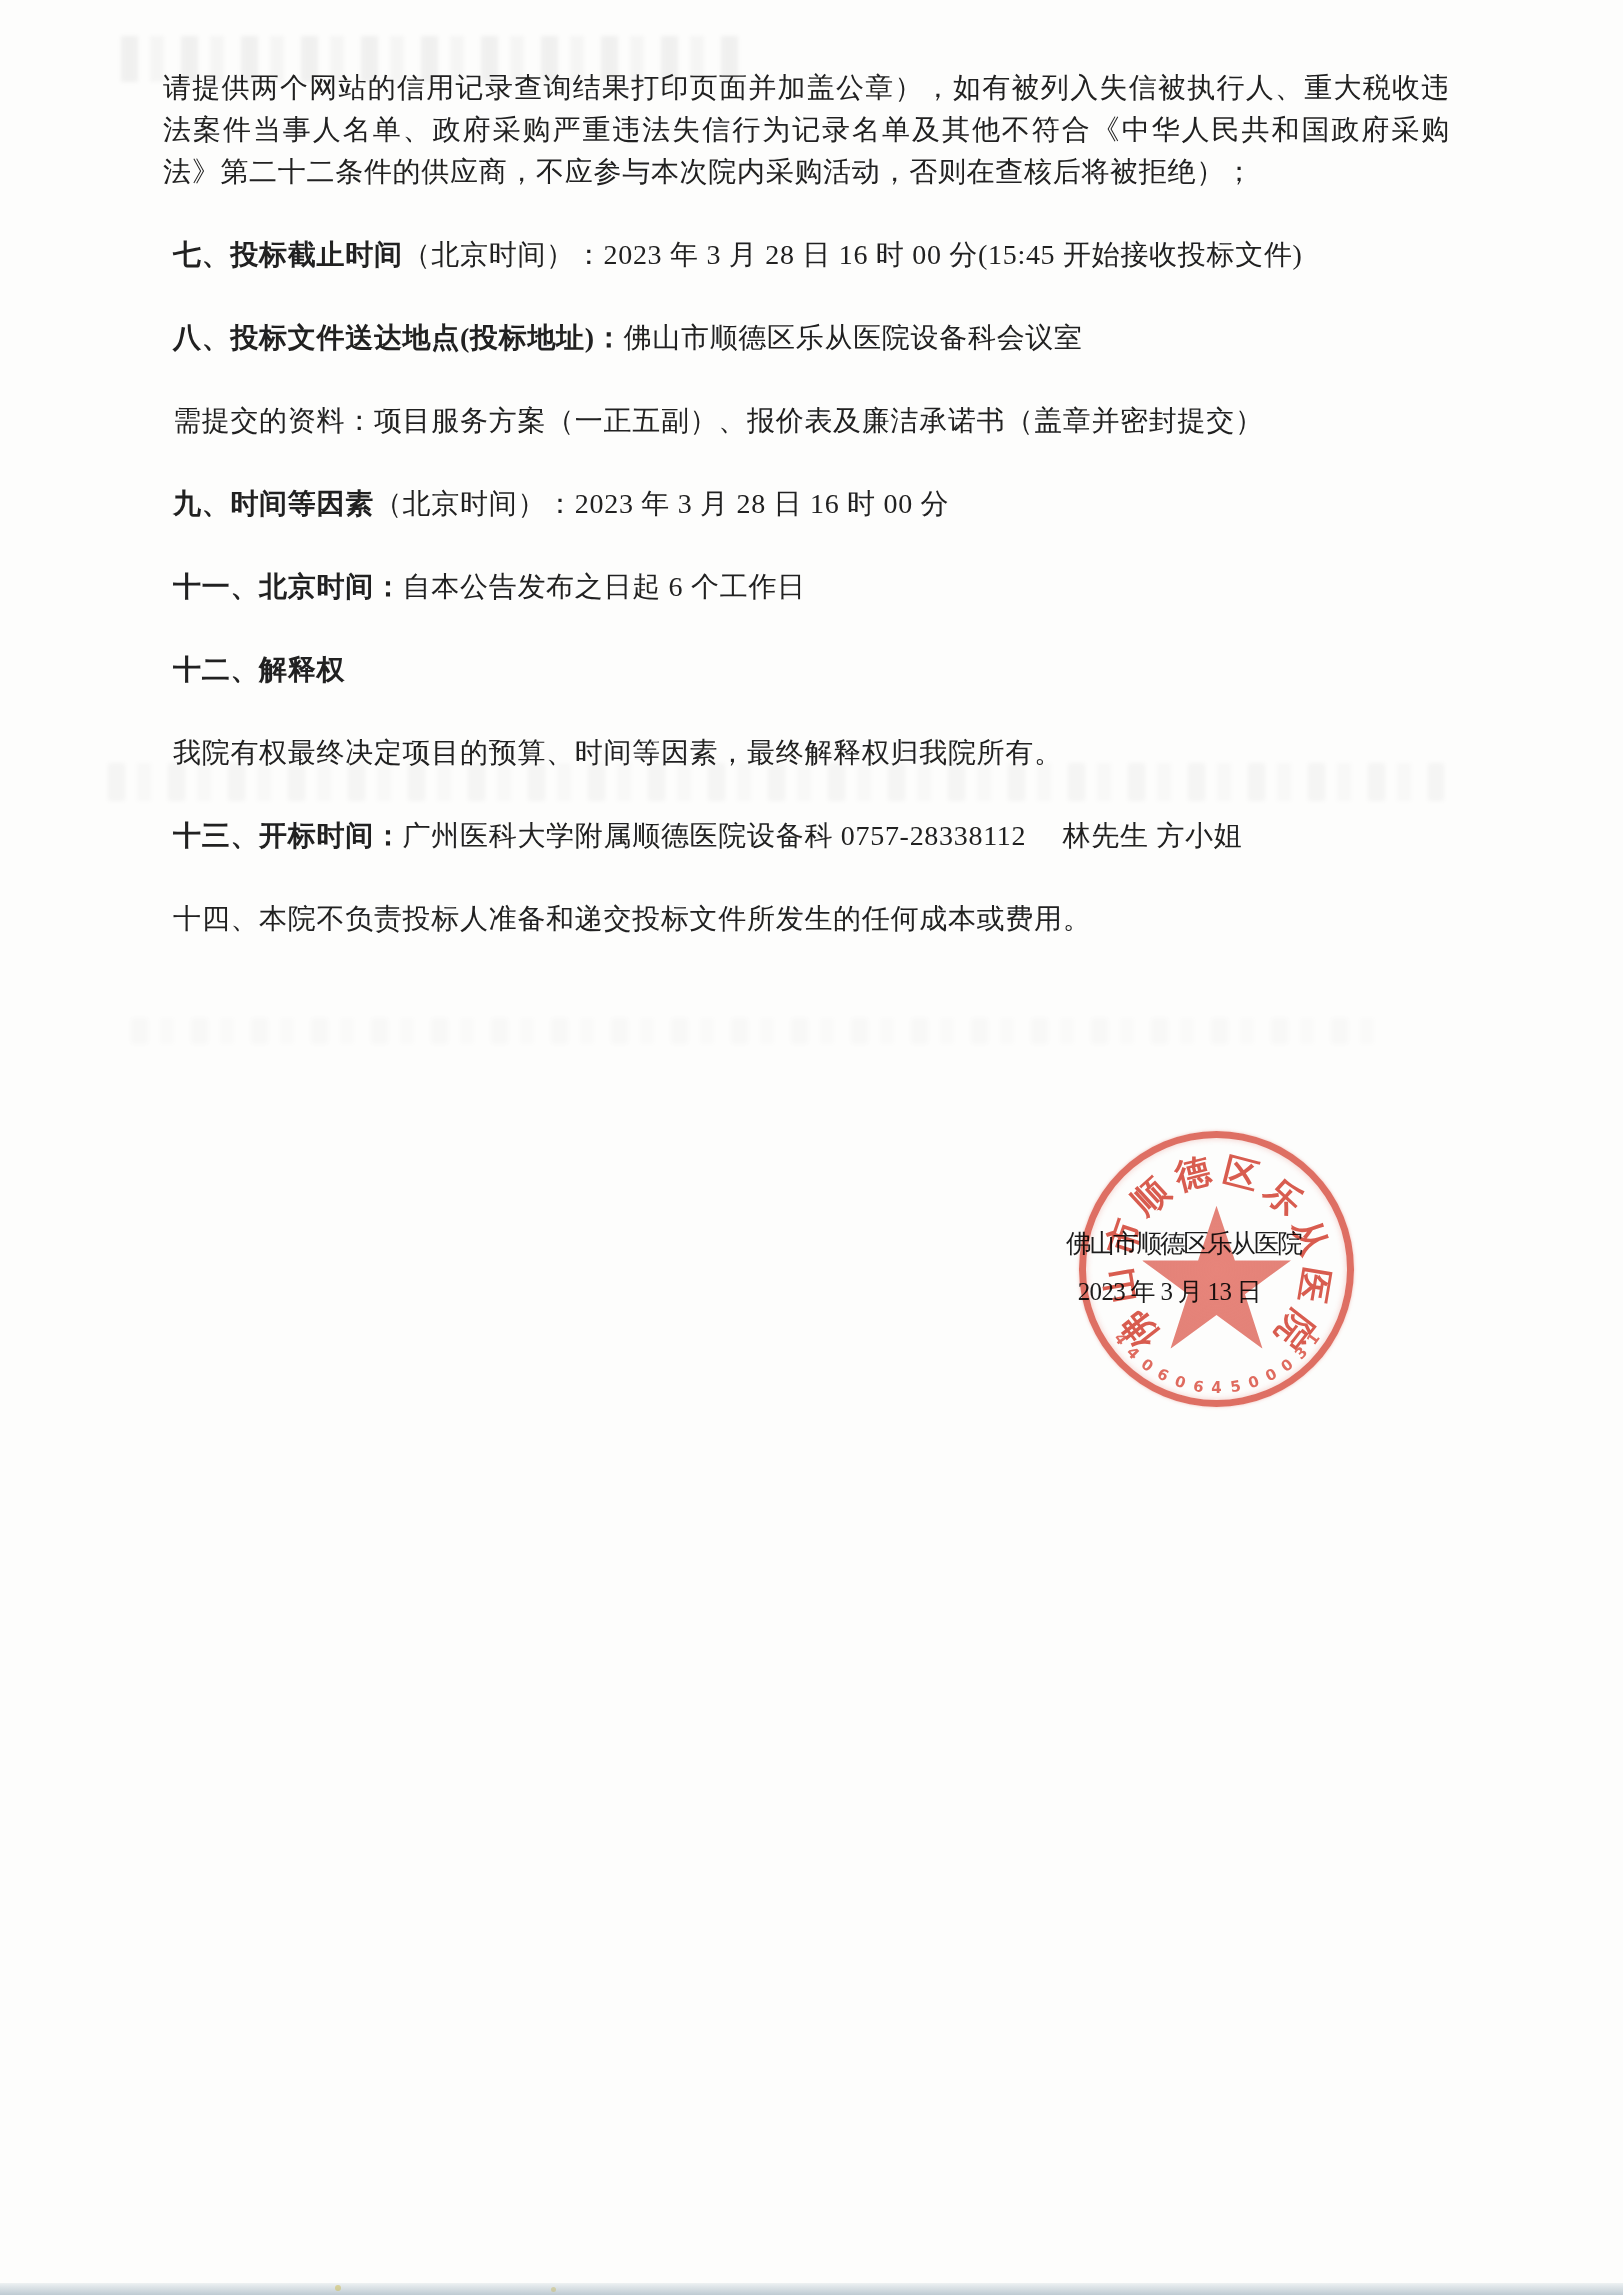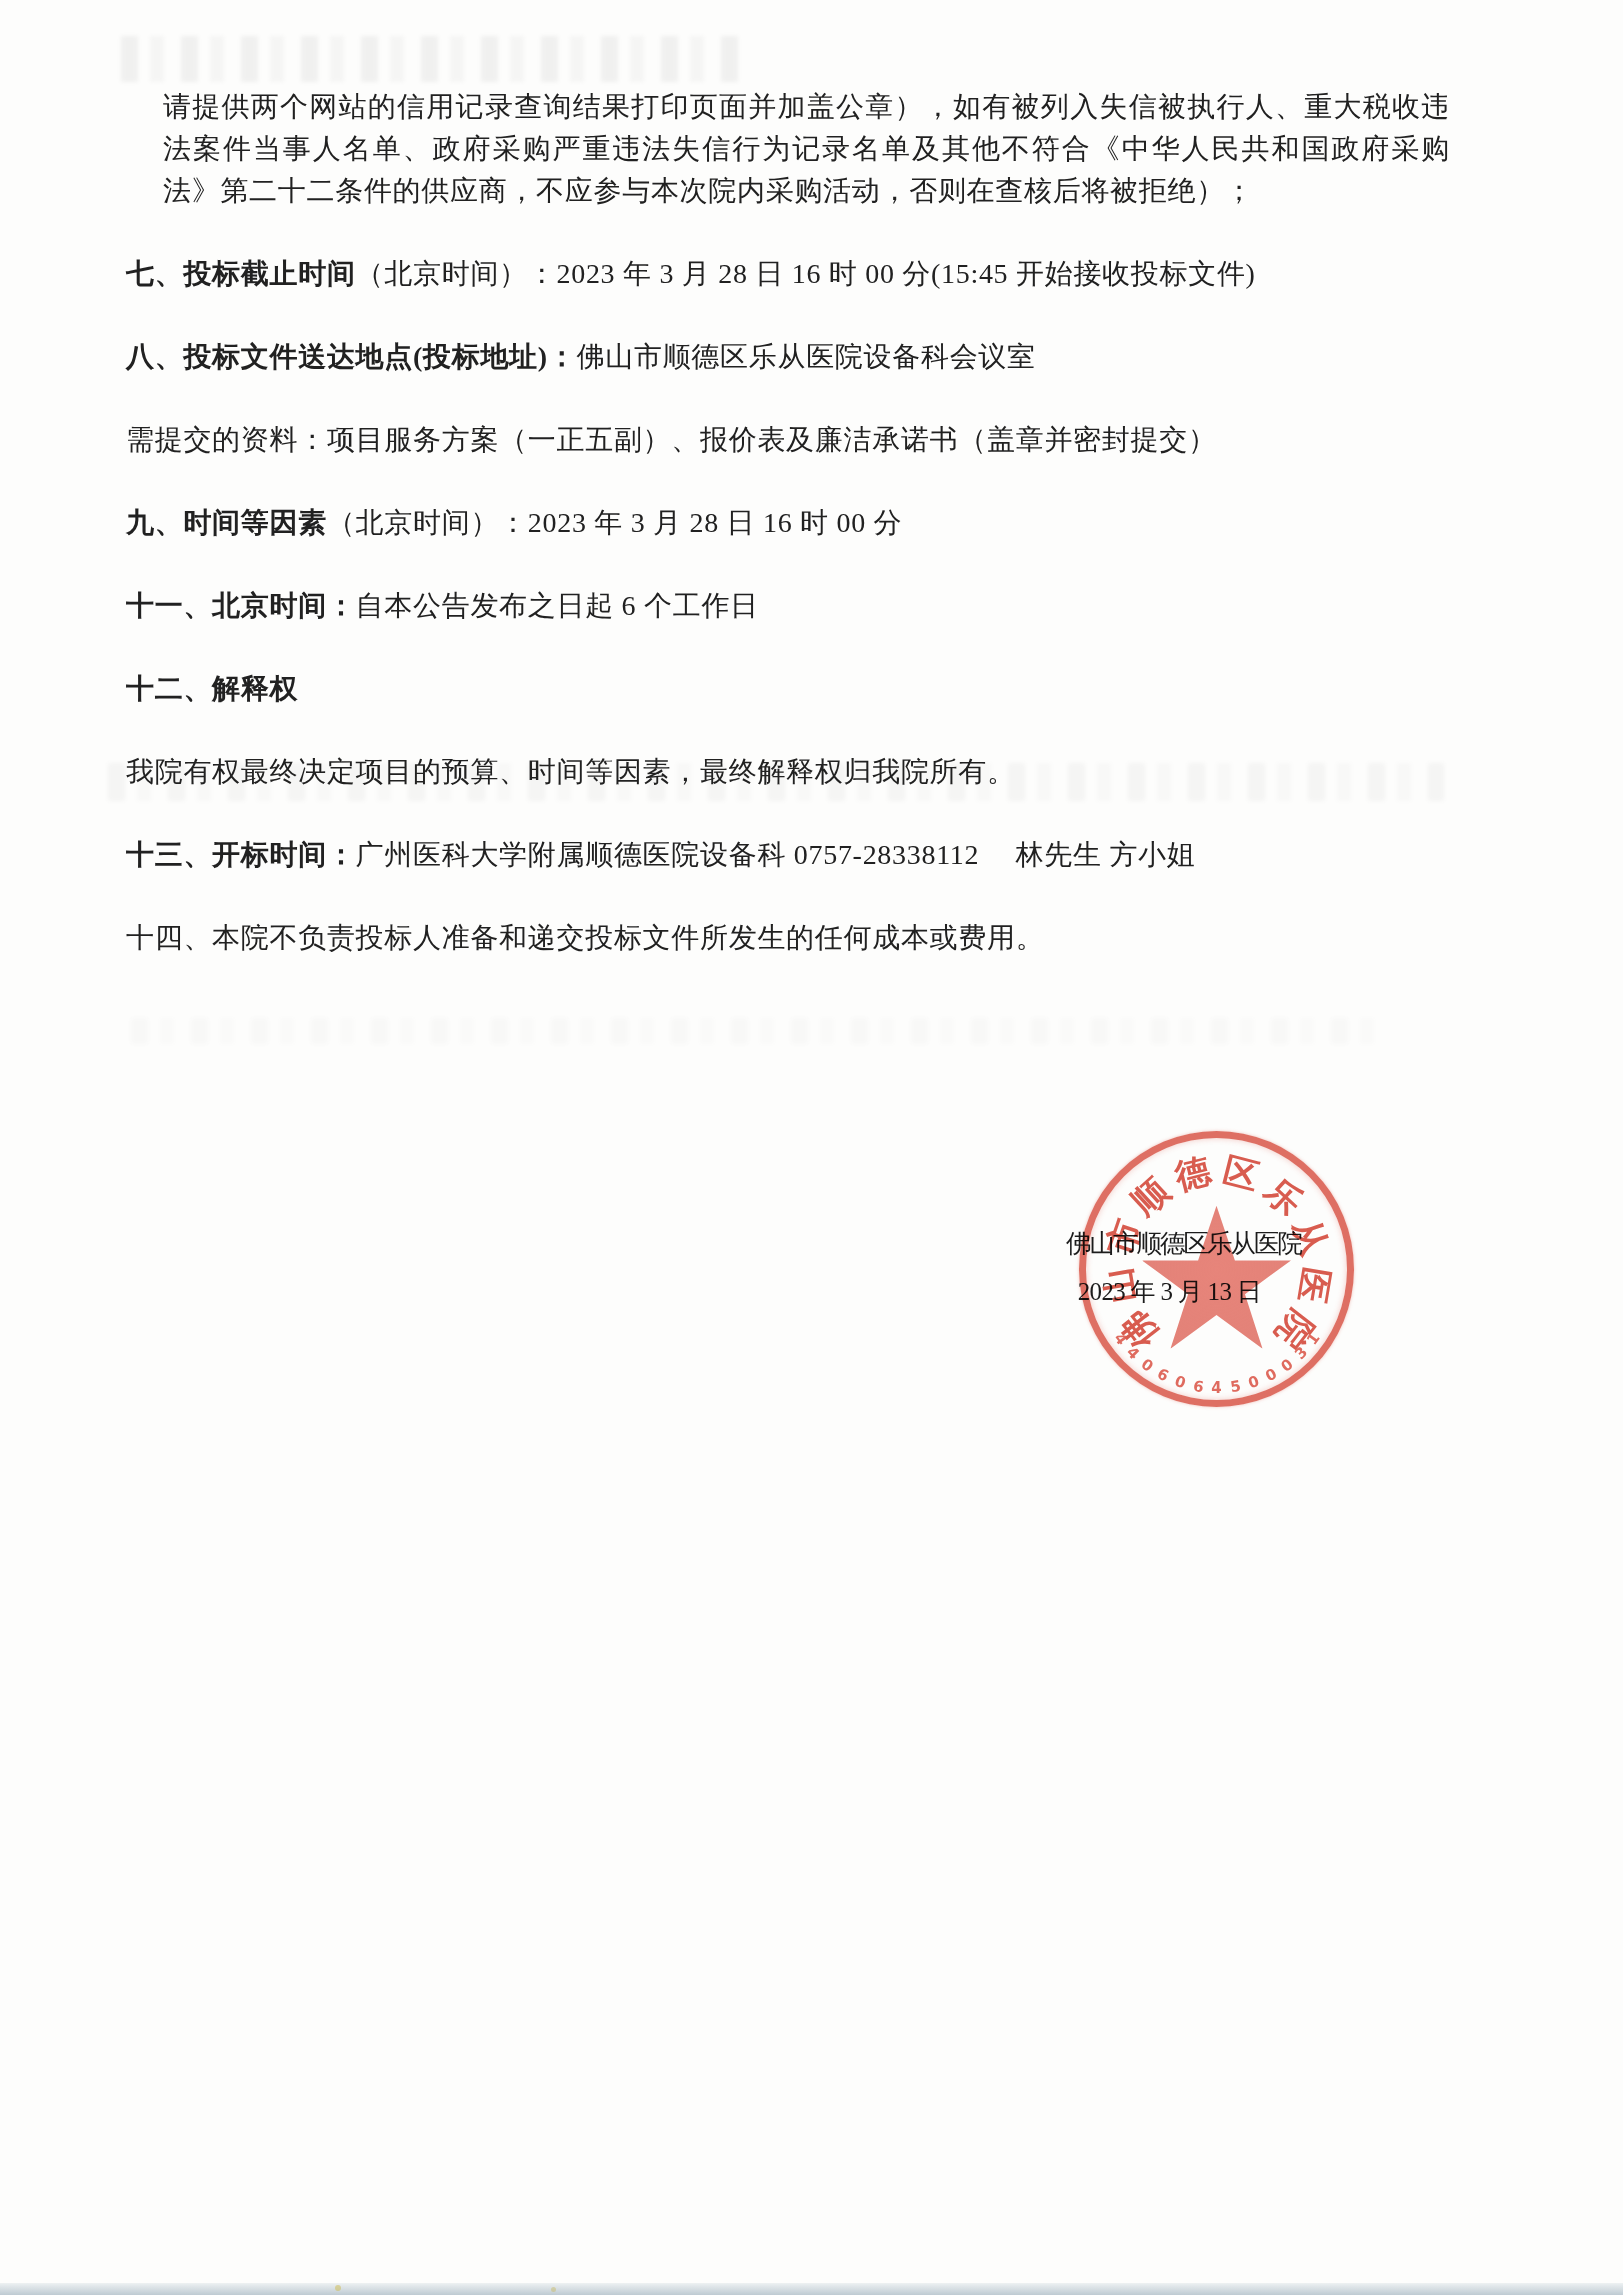--- a/index.html
+++ b/index.html
@@ -15,29 +15,29 @@
     background:repeating-linear-gradient(90deg,
       rgba(110,110,110,.55) 0 17px, rgba(110,110,110,0) 17px 29px,
       rgba(130,130,130,.4) 29px 43px, rgba(130,130,130,0) 43px 60px);
     z-index:0;
   }
   .bleed.b1{left:121px;top:36px;width:622px;height:46px;}
   .bleed.b2{left:108px;top:763px;width:1336px;height:38px;opacity:.10;}
   .bleed.b3{left:131px;top:1018px;width:1244px;height:26px;opacity:.06;}
 
   .content{
-    position:absolute;left:126px;top:86px;width:1330px;z-index:1;
+    position:absolute;left:126px;top:67px;width:1330px;z-index:1;
     font-size:28px;line-height:42px;letter-spacing:0.7px;
   }
   .intro{
     margin:0 0 0 37px;width:1287px;
     text-align:justify;text-justify:inter-ideograph;
   }
   p.sec{margin:41px 0 0 0;}
-  .lbl{font-weight:700;}
+  .lbl{font-weight:700;margin-left:47px;}
 
   .sig{
     position:absolute;left:1066px;top:1226px;z-index:2;
     color:#1c1c1c;white-space:nowrap;
   }
   .sig-org{font-size:25.5px;letter-spacing:-2px;}
   .sig-date{font-size:25px;letter-spacing:-0.7px;margin:14.4px 0 0 11.8px;}
 
   
   .stamp{

